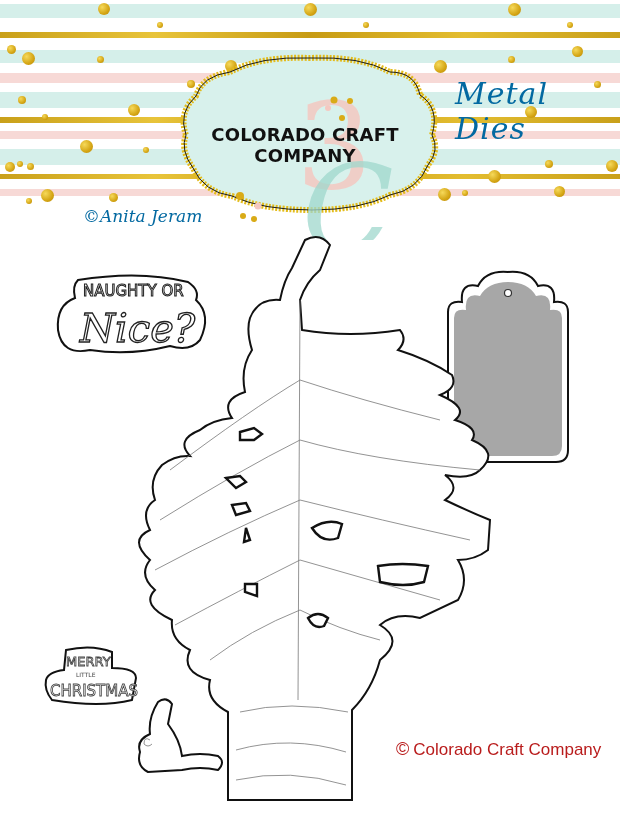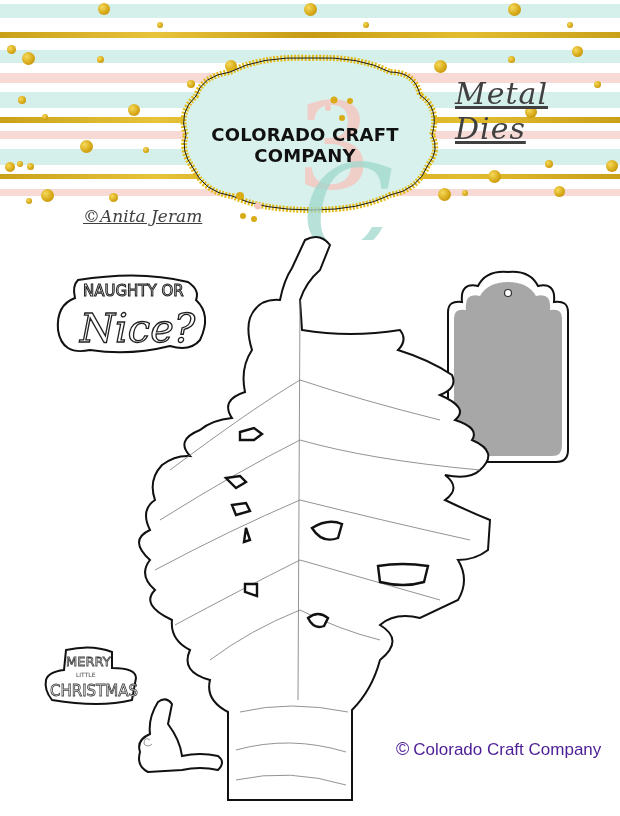--- a/index.html
+++ b/index.html
@@ -2,25 +2,25 @@
 <html><head>
 <meta charset="utf-8">
 <style>
   html,body{margin:0;padding:0;background:#ffffff;}
   body{width:620px;height:816px;position:relative;overflow:hidden;font-family:"Liberation Sans",sans-serif;}
   .band{position:absolute;left:0;top:0;width:620px;height:200px;}
   .stripe{position:absolute;left:0;width:620px;}
   .dot{position:absolute;border-radius:50%;background:radial-gradient(circle at 35% 35%,#f6d95a,#d4a514 60%,#b8860b);}
   .logo{position:absolute;left:0;top:0;width:620px;height:240px;}
   .brand{position:absolute;left:165px;top:124px;width:280px;text-align:center;font-family:"DejaVu Sans",sans-serif;font-size:18px;font-weight:600;letter-spacing:0.2px;color:#111;}
-  .script{position:absolute;font-family:"DejaVu Serif",serif;font-style:italic;color:#404040;text-decoration:underline;}
+  .script{position:absolute;font-family:"DejaVu Serif",serif;font-style:italic;color:#0369a1;}
   .metal{left:455px;top:76px;font-size:30px;letter-spacing:1px;}
   .sig{left:50px;top:206px;font-size:17px;margin-left:33px;}
   .art{position:absolute;left:0;top:0;width:620px;height:816px;}
-  .copyright{position:absolute;left:396px;top:739px;font-size:17px;color:#4c1d95;white-space:nowrap;}
+  .copyright{position:absolute;left:396px;top:739px;font-size:17px;color:#b91c1c;white-space:nowrap;}
   .copyright .c{font-size:18px;margin-right:4px;}
   .sent-text{font-family:"DejaVu Sans",sans-serif;fill:#fff;stroke:#333;stroke-width:0.7;}
 </style>
 </head>
 <body>
 
 <div class="band">
   <div class="stripe" style="top:4px;height:14px;background:#d5efea;"></div>
   <div class="stripe" style="top:32px;height:6px;background:linear-gradient(90deg,#c9a01a,#e8c43a,#c79b14,#e3bd30,#c9a01a);"></div>
   <div class="stripe" style="top:50px;height:13px;background:#d5efea;"></div>

